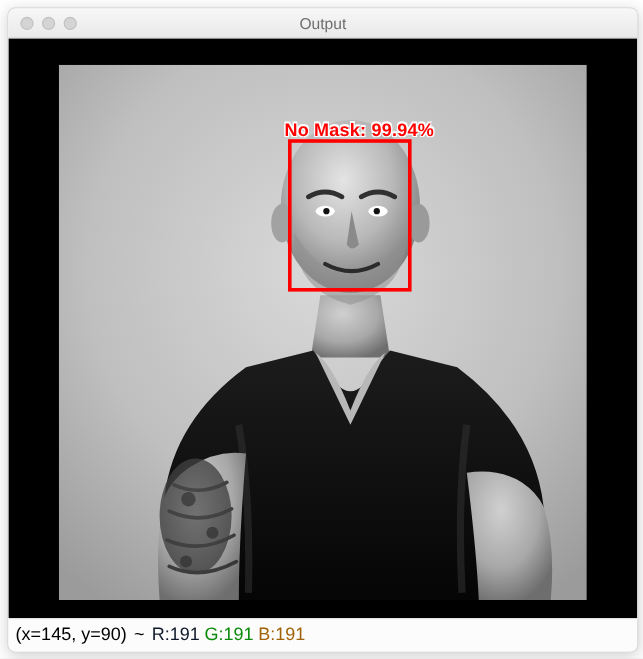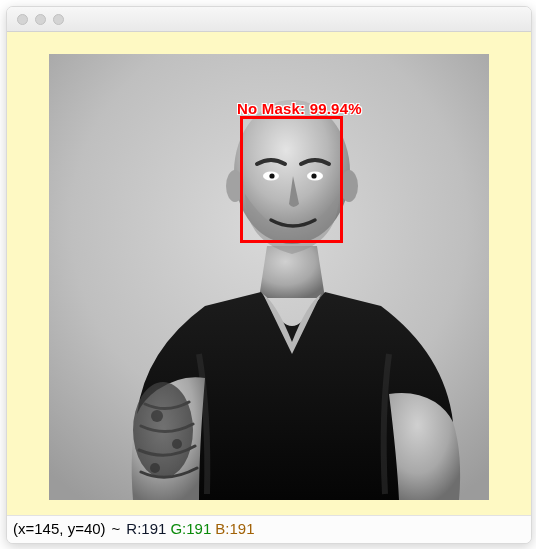--- a/index.html
+++ b/index.html
@@ -61,21 +61,21 @@
   .content {
     flex: 1 1 auto;
     display: flex;
     flex-direction: column;
   }
   .canvas {
     flex: 1 1 auto;
     display: flex;
     align-items: center;
     justify-content: center;
-    background: #fef9c3;
+    background: #000000;
     padding: 14px 38px 8px 38px;
   }
   .photo-wrap {
     position: relative;
     width: 440px;
     height: 446px;
   }
   .photo {
     width: 100%;
     height: 100%;
@@ -126,20 +126,21 @@
 
 <div class="stage">
   <div class="window">
 
     <div class="titlebar">
       <div class="traffic">
         <div class="dot"></div>
         <div class="dot"></div>
         <div class="dot"></div>
       </div>
+      <div class="title-text">Output</div>
     </div>
 
     <div class="content">
       <div class="canvas">
         <div class="photo-wrap">
 
           <svg class="photo" viewBox="0 0 440 446" preserveAspectRatio="xMidYMid slice">
             <defs>
               <radialGradient id="bgGrad" cx="50%" cy="38%" r="75%">
                 <stop offset="0%" stop-color="#d9d9d9"></stop>
@@ -237,21 +238,21 @@
               <span> </span>
               <span>99.94%</span>
             </div>
           </div>
 
         </div>
       </div>
 
       <div class="statusbar">
         <span>
-          <span>(x=</span><span>145</span><span>, y=</span><span>40</span><span>)</span>
+          <span>(x=</span><span>145</span><span>, y=</span><span>90</span><span>)</span>
         </span>
         <span class="sep">~</span>
         <span class="rgb-r">
           <span>R:</span><span>191</span>
         </span>
         <span class="rgb-g">
           <span>G:</span><span>191</span>
         </span>
         <span class="rgb-b">
           <span>B:</span><span>191</span>

